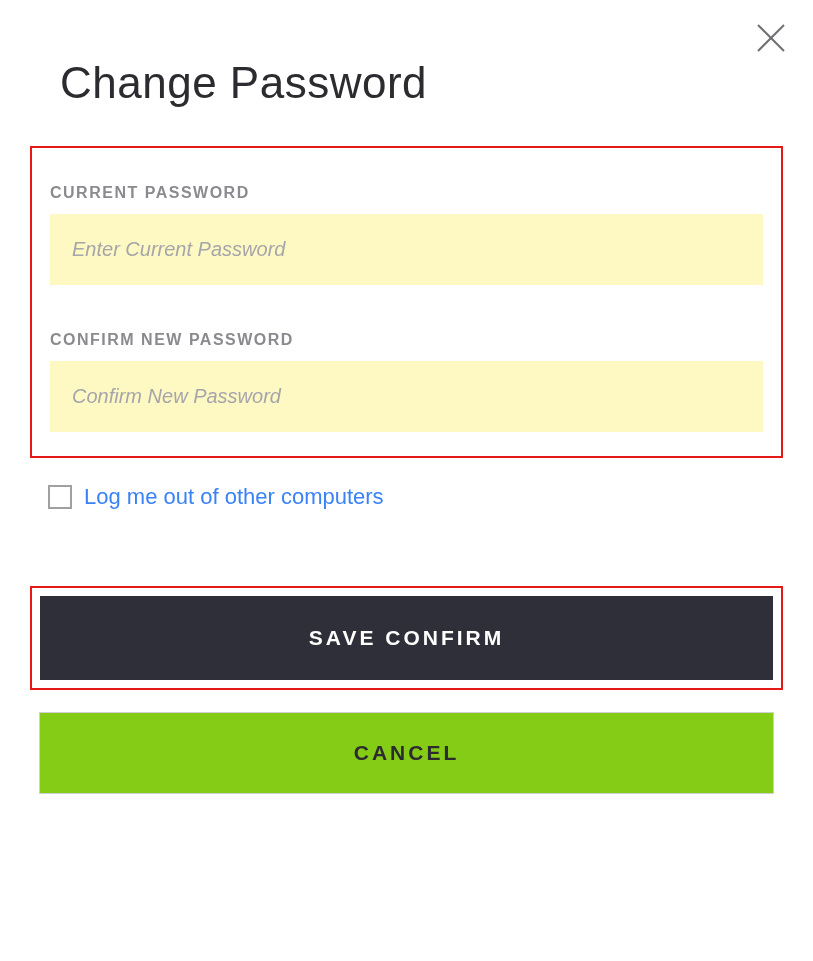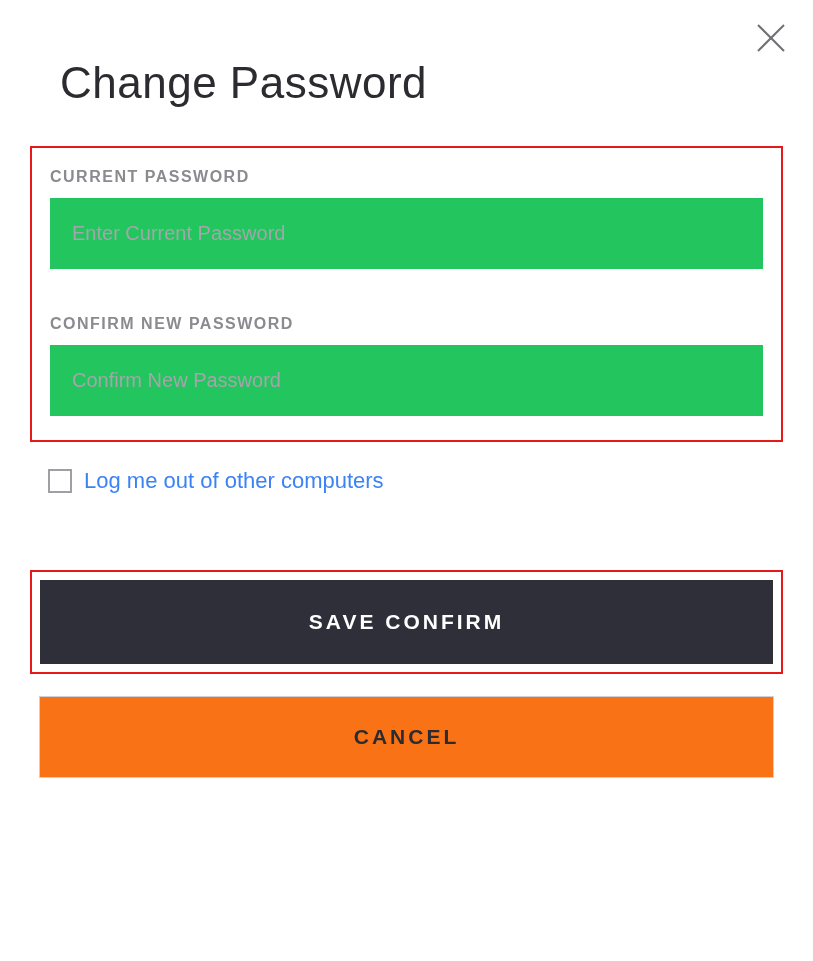--- a/index.html
+++ b/index.html
@@ -37,40 +37,42 @@
       margin-left: 60px;
       letter-spacing: 0.5px;
     }
     .form-section {
       border: 2px solid #e61919;
       margin: 38px 30px 0 30px;
       padding: 20px 18px 24px 18px;
     }
     .field-group {
       margin-bottom: 46px;
+      margin-top: 16px;
     }
     .field-group:last-child {
       margin-bottom: 0;
     }
     .field-label {
       font-size: 16px;
       font-weight: 600;
       letter-spacing: 1.5px;
       color: #8a8a8f;
       margin-bottom: 12px;
       text-transform: uppercase;
     }
     .field-input {
       width: 100%;
-      background: #22c55e;
+      background: #fef9c3;
       border: none;
       padding: 24px 22px;
       font-size: 20px;
       color: #333;
       font-family: inherit;
+      font-style: italic;
     }
     .field-input::placeholder {
       color: #a5a5aa;
     }
     .checkbox-row {
       display: flex;
       align-items: center;
       margin: 26px 0 0 48px;
     }
     .checkbox-box {
@@ -99,21 +101,21 @@
       font-size: 21px;
       font-weight: 700;
       letter-spacing: 3px;
       cursor: pointer;
       font-family: inherit;
     }
     .cancel-button {
       display: block;
       width: calc(100% - 60px - 18px);
       margin: 22px 17px 0 39px;
-      background: #f97316;
+      background: #84cc16;
       color: #2b2b30;
       border: 1px solid #cfcfd4;
       padding: 28px 0;
       font-size: 21px;
       font-weight: 700;
       letter-spacing: 3px;
       cursor: pointer;
       font-family: inherit;
     }
   </style>

